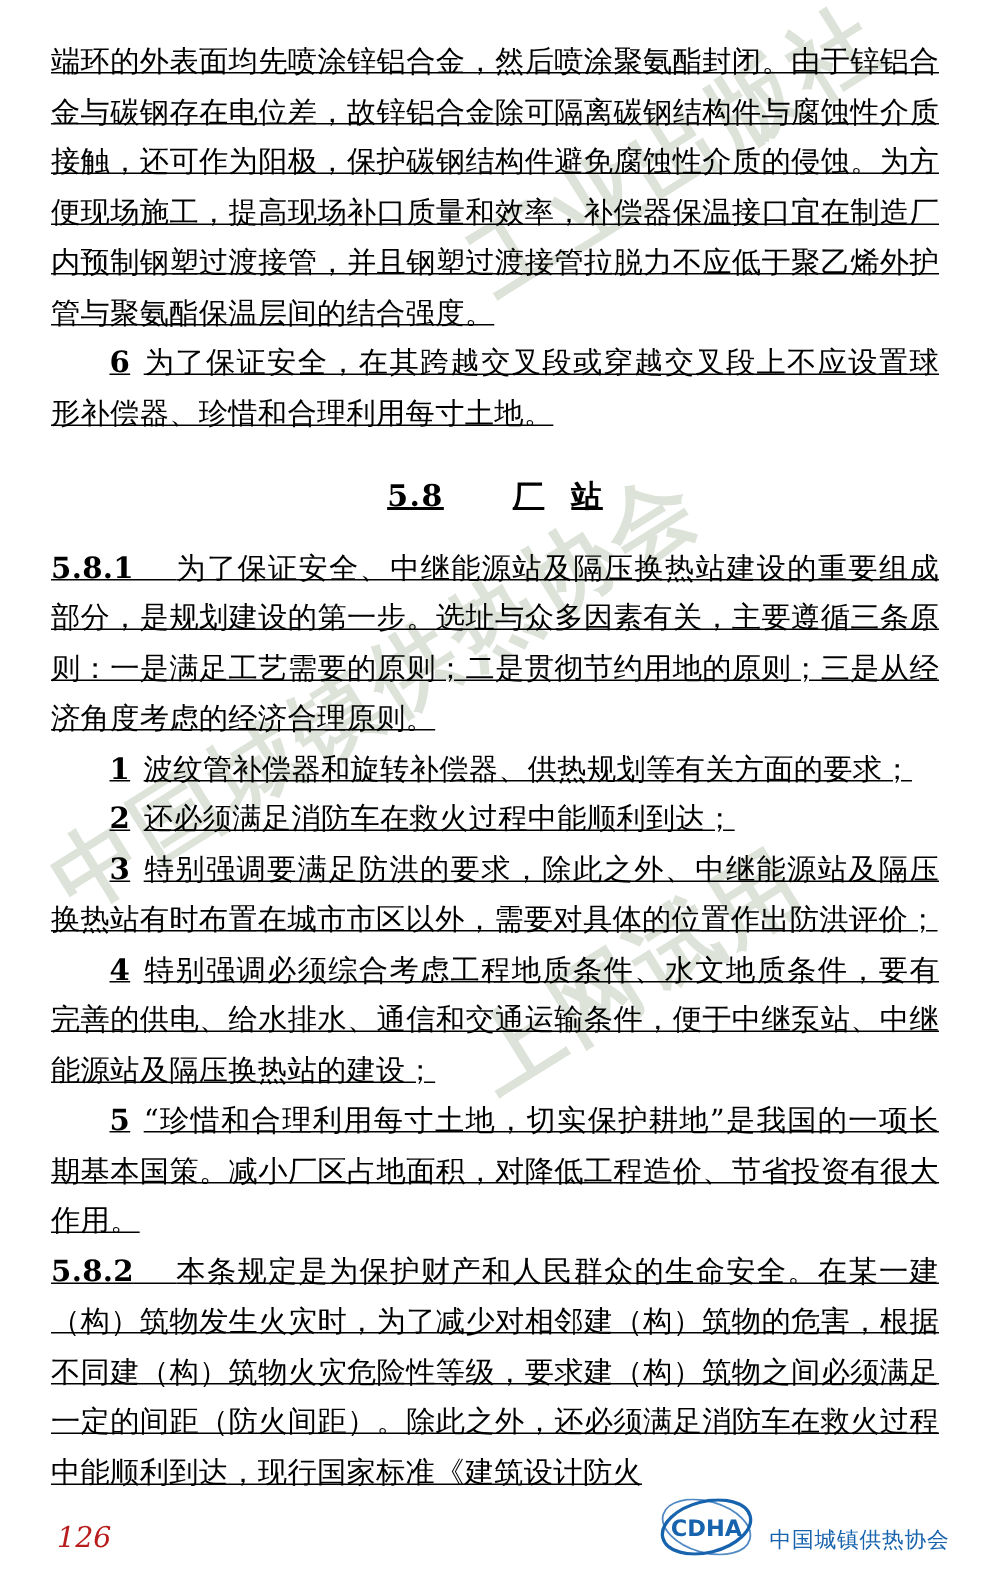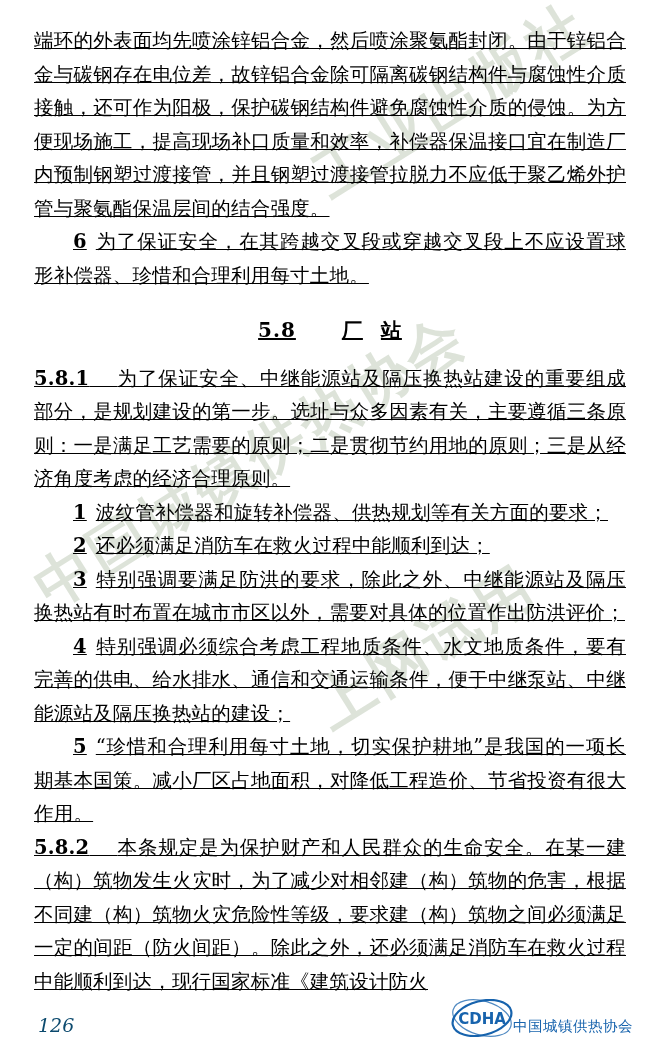--- a/index.html
+++ b/index.html
@@ -69,36 +69,36 @@
   }
 
   
   .folio {
     position: absolute;
     left: 38px;
     top: 1014px;
     font-size: 19px;
     font-style: italic;
     font-family: "DejaVu Serif", "Liberation Serif", serif;
-    color: #0c4a6e;
+    color: #b91c1c;
   }
 
   .logo-area {
     position: absolute;
     right: 34px;
     top: 1006px;
     display: flex;
     align-items: center;
     height: 40px;
   }
   .logo-mark {
     position: relative;
     width: 62px;
     height: 54px;
-    margin-right: 0;
+    margin-right: 11px;
   }
   .logo-mark svg { display: block; }
   .logo-text {
     font-family: "DejaVu Sans", "Liberation Sans", sans-serif;
     font-size: 14.5px;
     color: #1763ad;
     letter-spacing: 0.5px;
     white-space: nowrap;
   }
 

